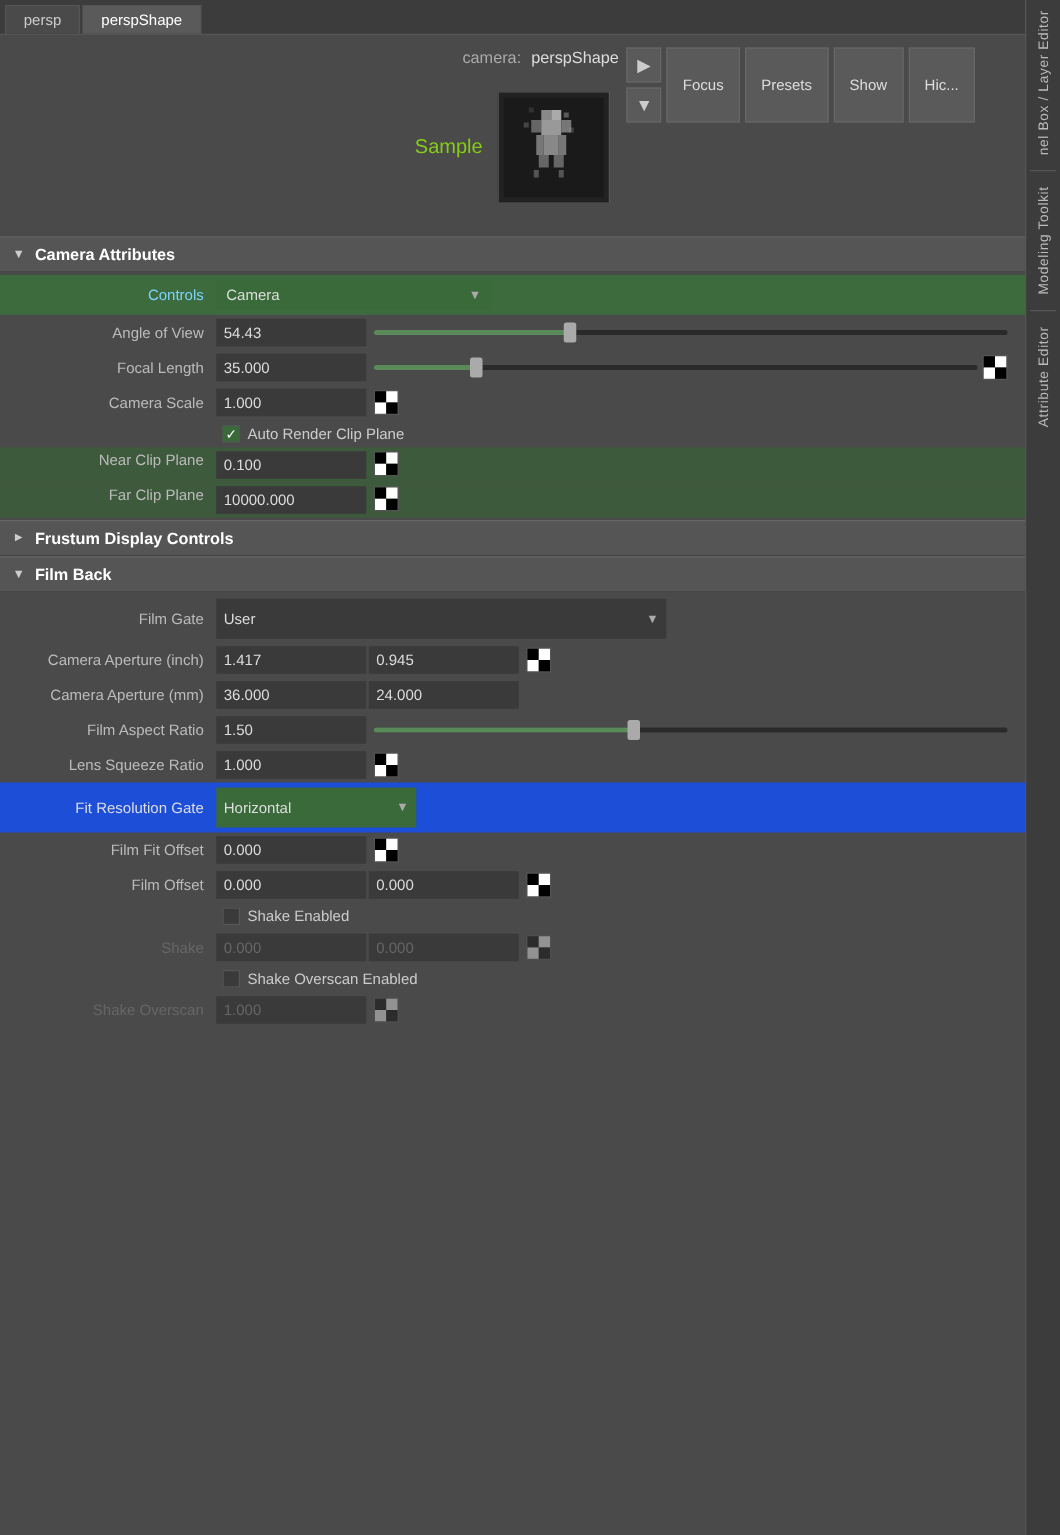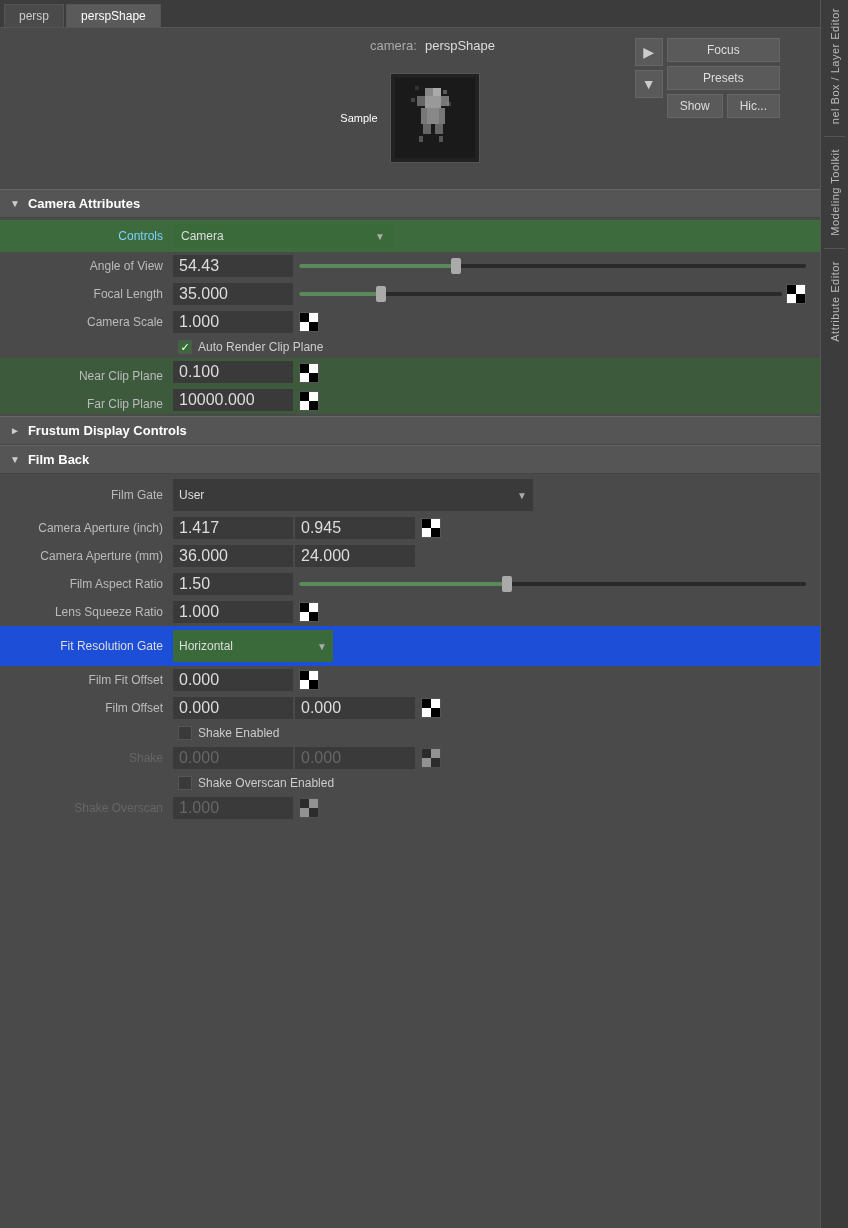--- a/index.html
+++ b/index.html
@@ -114,22 +114,22 @@
       font-size: 13px;
     }
     .sample-area {
       display: flex;
       align-items: center;
       justify-content: center;
       gap: 12px;
       padding: 10px 0 16px 0;
     }
     .sample-label {
-      color: #ffffff;
-      font-size: 11px;
+      color: #84cc16;
+      font-size: 16px;
     }
     .sample-image {
       width: 90px;
       height: 90px;
       background: #222;
       border: 1px solid #555;
       display: flex;
       align-items: center;
       justify-content: center;
       overflow: hidden;
@@ -171,21 +171,21 @@
       min-width: 165px;
       padding-right: 10px;
       font-size: 12px;
       flex-shrink: 0;
     }
     .attr-input {
       background: #3a3a3a;
       border: none;
       color: #ddd;
       padding: 2px 6px;
-      font-size: 16px;
+      font-size: 12px;
       width: 120px;
       height: 22px;
       flex-shrink: 0;
     }
     .attr-slider-container {
       flex: 1;
       display: flex;
       align-items: center;
       padding: 0 6px;
       gap: 4px;
@@ -338,21 +338,21 @@
 
     .checkbox-label {
       font-size: 12px;
       color: #ccc;
     }
 
     
     .clip-row {
       background: #3d5a3d;
       display: flex;
-      align-items: flex-end;
+      align-items: flex-start;
       padding: 3px 8px;
       min-height: 28px;
     }
 
     
     .header-right {
       position: absolute;
       top: 10px;
       right: 40px;
       display: flex;
@@ -383,21 +383,21 @@
     <div class="tab active">perspShape</div>
   </div>
 
   <div class="header-area" style="position:relative;">
 
     <div class="header-right">
       <div class="header-icon-col">
         <div class="icon-btn">▶</div>
         <div class="icon-btn">▼</div>
       </div>
-      <div style="display:flex; flex-direction:column; gap:4px;">
+      <div style="display:flex; gap:4px;">
         <button class="header-btn">Focus</button>
         <button class="header-btn">Presets</button>
         <div style="display:flex; gap:4px;">
           <button class="header-btn">Show</button>
           <button class="header-btn">Hic...</button>
         </div>
       </div>
     </div>
 
     <div class="camera-info">

